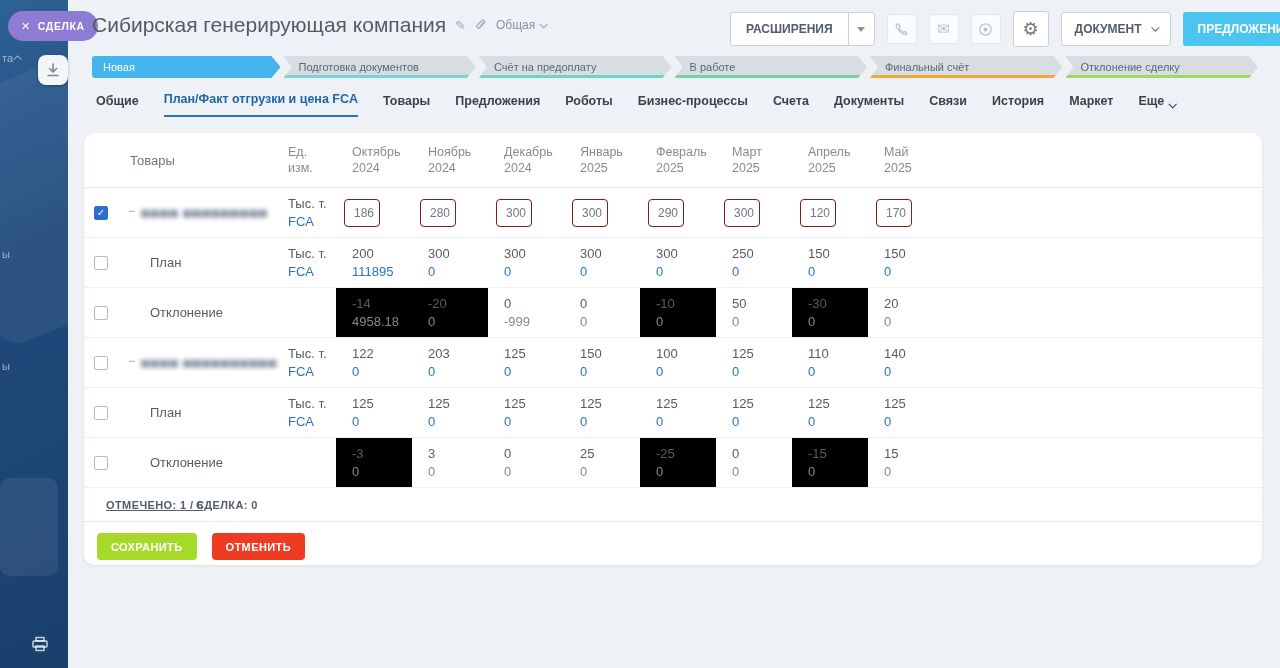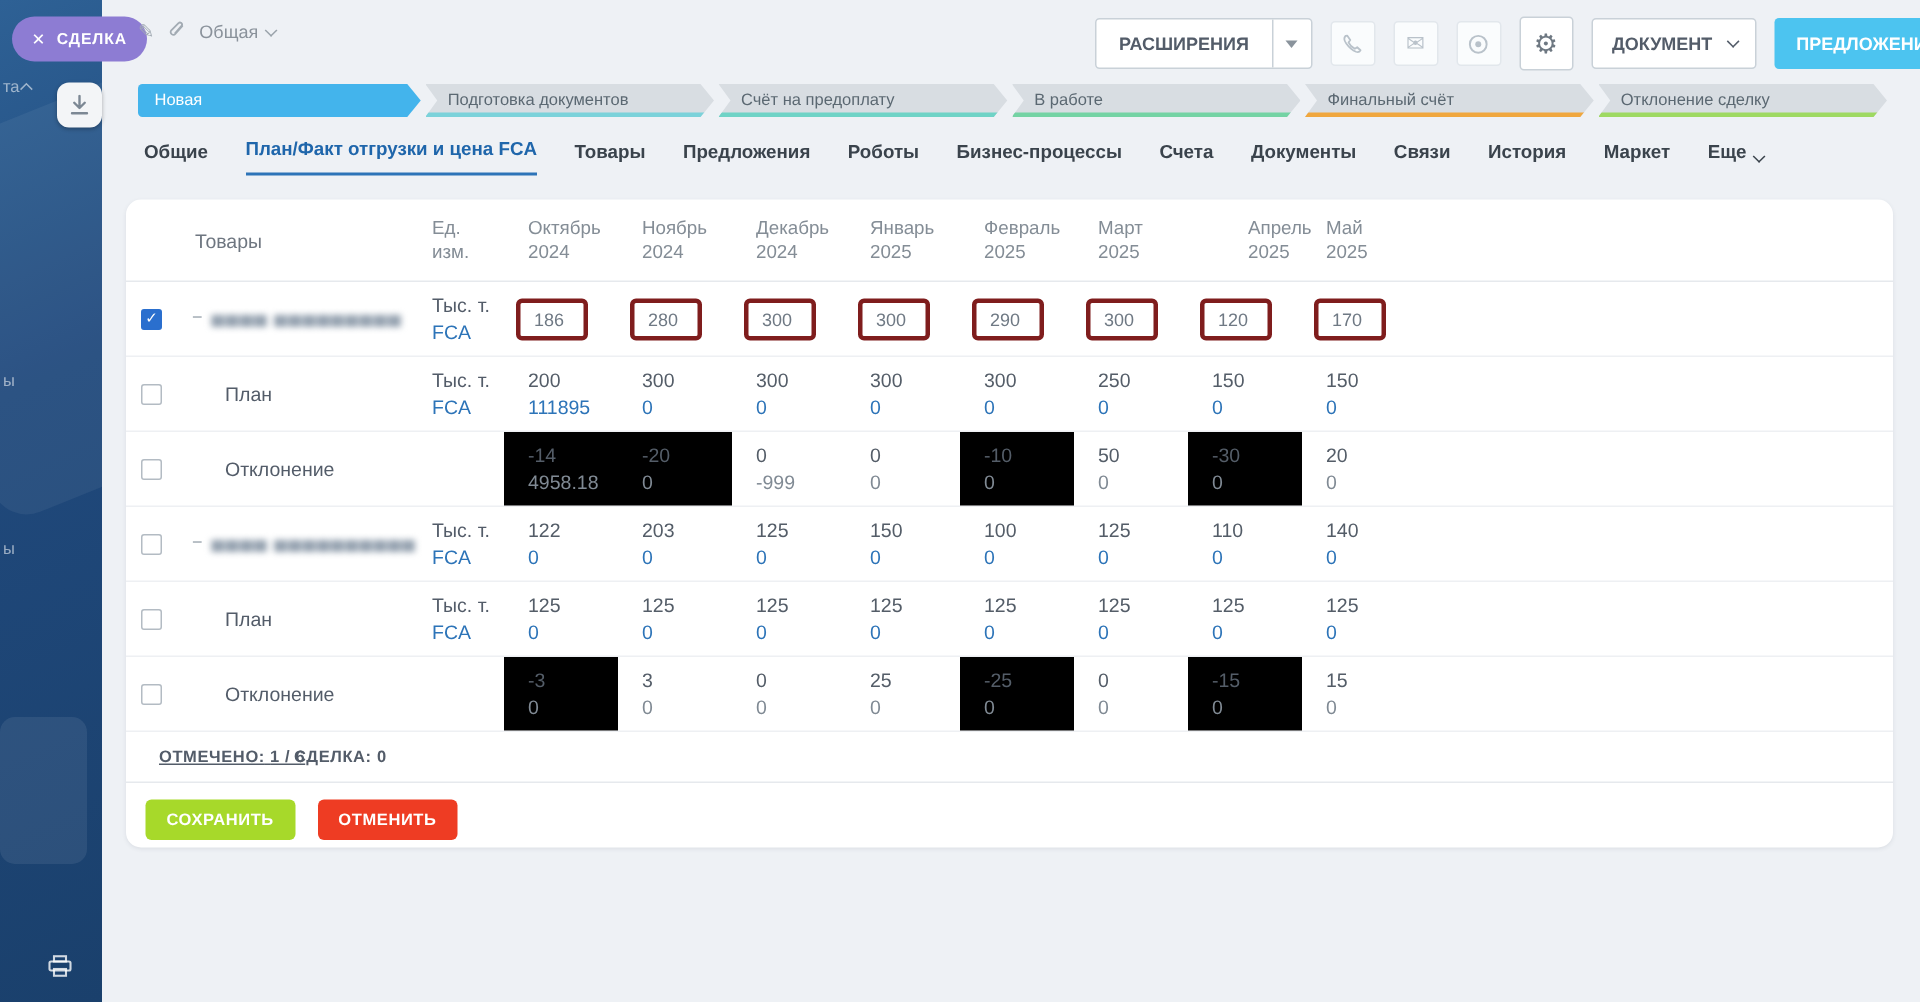--- a/index.html
+++ b/index.html
@@ -88,21 +88,21 @@
   .trow { position:relative; height:50px; border-bottom:1px solid #eef0f3; }
   .cb { position:absolute; left:10px; top:18px; width:14px; height:14px; border:1px solid #b3bbc3;
     border-radius:2px; background:#fff; cursor:pointer; color:#fff; font-size:10px; line-height:12px; text-align:center; }
   .cb.on { background:#2a6fce; border-color:#2a6fce; }
   .plabel { position:absolute; left:44px; top:16px; display:flex; align-items:center; gap:6px; }
   .minus { color:#97a1ab; font-size:12px; cursor:pointer; }
   .masked { color:#94a1af; font-size:11px; letter-spacing:1px; filter:blur(2.2px); cursor:pointer; }
   .clabel { position:absolute; left:66px; top:17px; font-size:13px; color:#535c69; }
   .unit { position:absolute; left:204px; top:7px; font-size:13px; color:#535c69; line-height:18px; }
   .fca { color:#2d74b8; cursor:pointer; }
-  .vin { position:absolute; top:11px; width:48px; height:28px; border:3px solid #7f1d1d; border-radius:4px;
+  .vin { position:absolute; top:11px; width:36px; height:28px; border:1px solid #7f1d1d; border-radius:4px;
     color:#6f7984; font-size:12px; padding:0 0 0 9px; font-family:"Liberation Sans",sans-serif; background:#fff; }
   .vcell { position:absolute; top:0; width:76px; height:100%; padding:7px 0 0 16px; font-size:13px; line-height:18px; }
   .vcell.pink { background:#000000; }
   .vt { color:#545d68; }
   .vb { color:#2d74b8; }
   .vb.gray { color:#808a94; }
 
   .tfoot { position:relative; height:34px; border-bottom:1px solid #e6e9ed; }
   .counter { position:absolute; top:11px; font-size:11px; font-weight:bold; color:#535c69; letter-spacing:.4px; }
   .c1 { left:22px;text-decoration:underline; } .c2 { left:112px; }
@@ -140,20 +140,21 @@
   <svg class="printer" width="18" height="16" viewBox="0 0 18 16">
     <rect x="2" y="5" width="14" height="6" rx="1" fill="none" stroke="rgba(255,255,255,.8)" stroke-width="1.4"></rect>
     <rect x="5" y="1.5" width="8" height="3.5" fill="none" stroke="rgba(255,255,255,.8)" stroke-width="1.4"></rect>
     <rect x="5" y="10" width="8" height="4.5" fill="none" stroke="rgba(255,255,255,.8)" stroke-width="1.4"></rect>
   </svg>
 </div>
 
 <div class="main">
 
   <div class="title-row">
+    <h1>Сибирская генерирующая компания</h1>
     <span class="pencil">✎</span>
     <span class="clip">
       <svg width="12" height="13" viewBox="0 0 12 13">
           <path d="M9.5 3.5 L5 8.5 a1.8 1.8 0 0 1 -2.8 -2.3 L7 1.5 a1.3 1.3 0 0 1 2 1.7 L4.8 8" stroke="#a2abb3" stroke-width="1.2" fill="none" stroke-linecap="round"></path>
         </svg>
     </span>
     <span class="category">
       <span>Общая</span>
         <span class="chev-dn"></span>
     </span>
@@ -283,21 +284,21 @@
           <div>2025</div>
         </span>
         <span class="mh" style="left: 572px;">
           <div>Февраль</div>
           <div>2025</div>
         </span>
         <span class="mh" style="left: 648px;">
           <div>Март</div>
           <div>2025</div>
         </span>
-        <span class="mh" style="left: 724px; margin-left: 24px;">
+        <span class="mh" style="left: 724px;">
           <div>Апрель</div>
           <div>2025</div>
         </span>
         <span class="mh" style="left: 800px;">
           <div>Май</div>
           <div>2025</div>
         </span>
       </div>
     <div id="table-body">
         <div class="trow">

